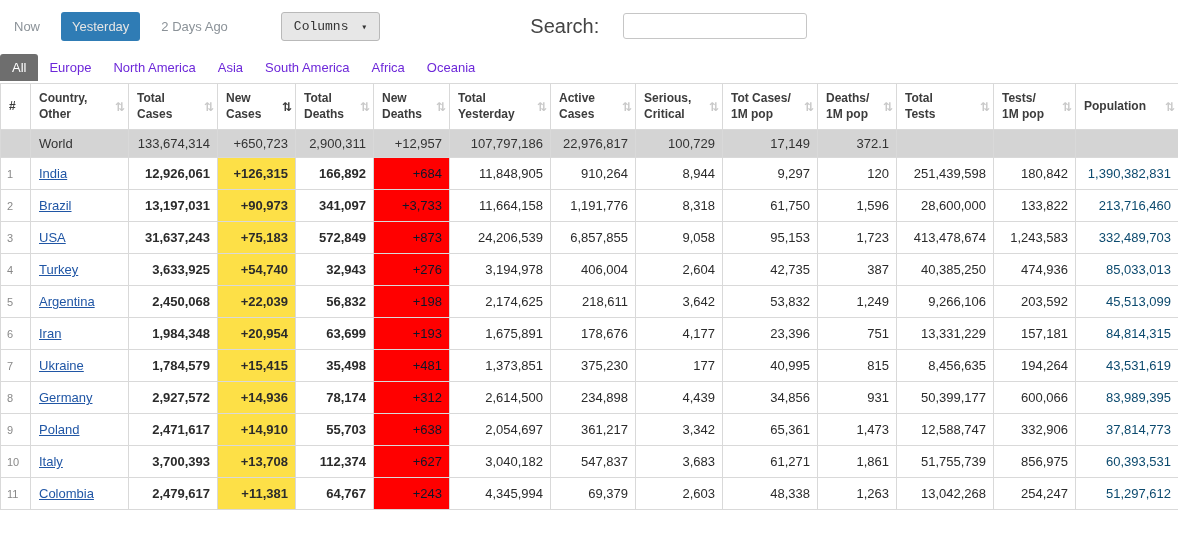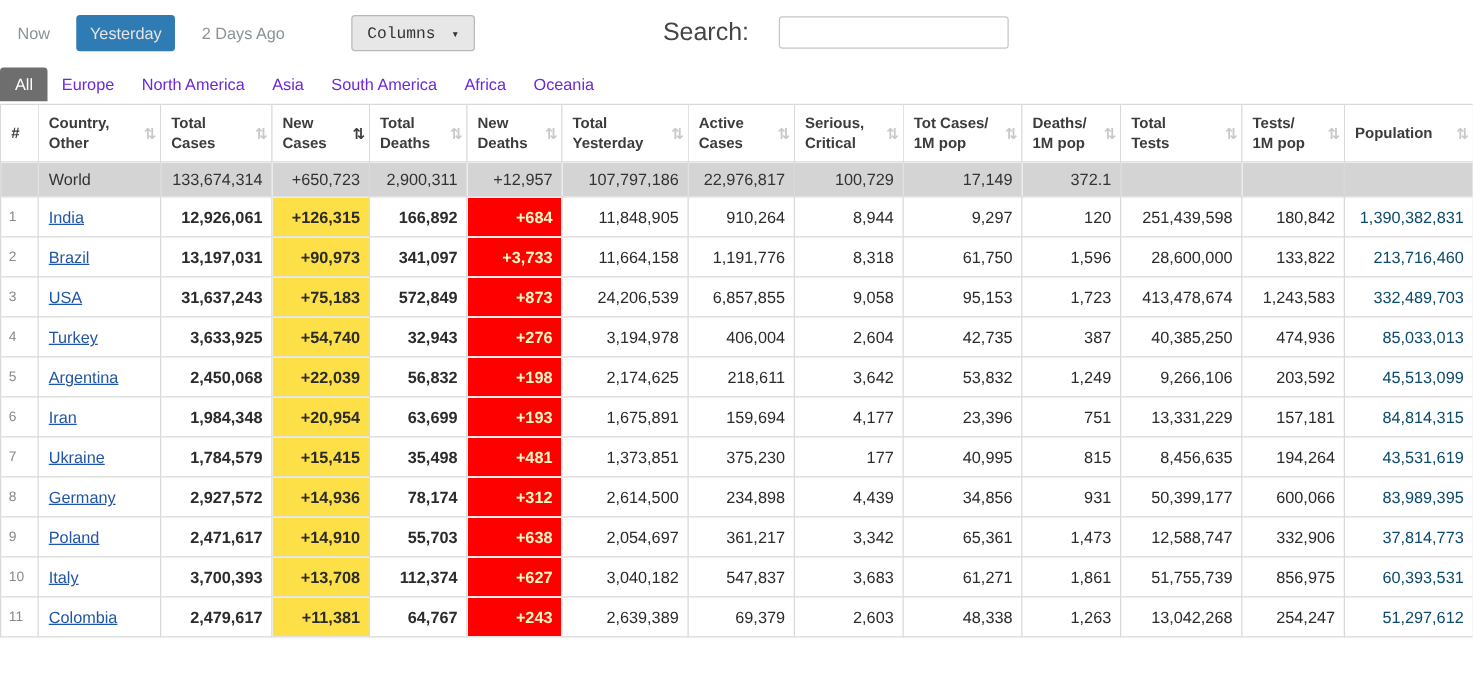--- a/index.html
+++ b/index.html
@@ -33,21 +33,21 @@
   .sort-icon { position:absolute; right:3px; top:50%; transform:translateY(-50%);
     color:#c9c9c9; font-size:12px; font-family:"DejaVu Sans",sans-serif; cursor:pointer; }
   .sort-icon.sorted { color:#3c3c3c; font-weight:bold; }
 
   tbody td { padding:8px 7px; text-align:right; color:#2b2b2b; }
   td.rank { text-align:left; padding-left:6px; font-size:11px; color:#888; }
   td.country { text-align:left; padding-left:8px; }
   td.country a { color:#2056a5; text-decoration:underline; cursor:pointer; }
   td.bold { font-weight:bold; }
   td.new-cases { background:#fde047; font-weight:bold; }
-  td.new-deaths { background:#ff0000; color:#fef9c3; font-weight:bold;margin-top:16px; }
+  td.new-deaths { background:#ff0000; color:#0f172a; font-weight:normal;margin-top:16px; }
   td.pop { color:#0c4a6e; }
   tr.total-row td { background:#d4d4d4; color:#333; padding:6px 7px; }
   tr.total-row td.name { text-align:left; padding-left:8px; }
 </style>
 </head>
 <body>
 
 <div class="topbar">
   <span class="time-tab">Now</span>
   <span class="time-tab active">Yesterday</span>
@@ -286,21 +286,21 @@
         <td class="pop">45,513,099</td>
       </tr>
       <tr>
         <td class="rank">6</td>
         <td class="country"><a>Iran</a></td>
         <td class="bold">1,984,348</td>
         <td class="new-cases">+20,954</td>
         <td class="bold">63,699</td>
         <td class="new-deaths">+193</td>
         <td>1,675,891</td>
-        <td>159,694</td>
+        <td>178,676</td>
         <td>4,177</td>
         <td>23,396</td>
         <td>751</td>
         <td>13,331,229</td>
         <td>157,181</td>
         <td class="pop">84,814,315</td>
       </tr>
       <tr>
         <td class="rank">7</td>
         <td class="country"><a>Ukraine</a></td>
@@ -365,21 +365,21 @@
         <td>856,975</td>
         <td class="pop">60,393,531</td>
       </tr>
       <tr>
         <td class="rank">11</td>
         <td class="country"><a>Colombia</a></td>
         <td class="bold">2,479,617</td>
         <td class="new-cases">+11,381</td>
         <td class="bold">64,767</td>
         <td class="new-deaths">+243</td>
-        <td>2,639,389</td>
+        <td>4,345,994</td>
         <td>69,379</td>
         <td>2,603</td>
         <td>48,338</td>
         <td>1,263</td>
         <td>13,042,268</td>
         <td>254,247</td>
         <td class="pop">51,297,612</td>
       </tr>
     </tbody>
 </table>

